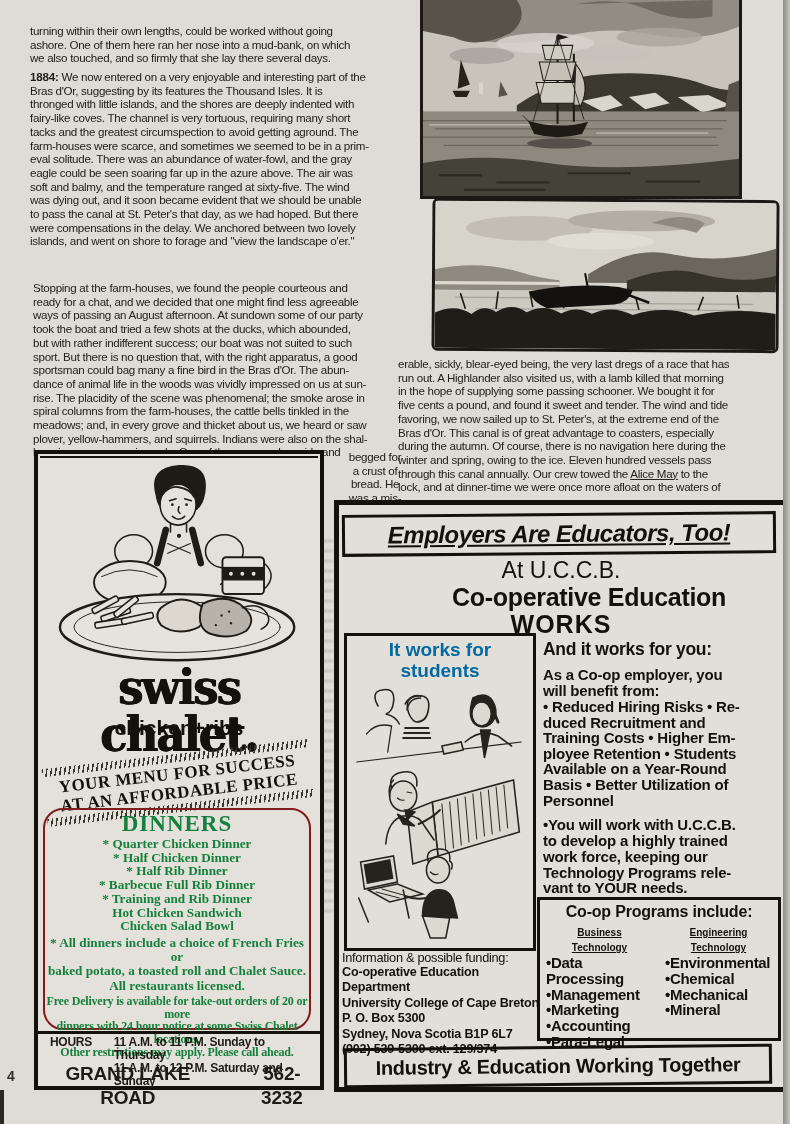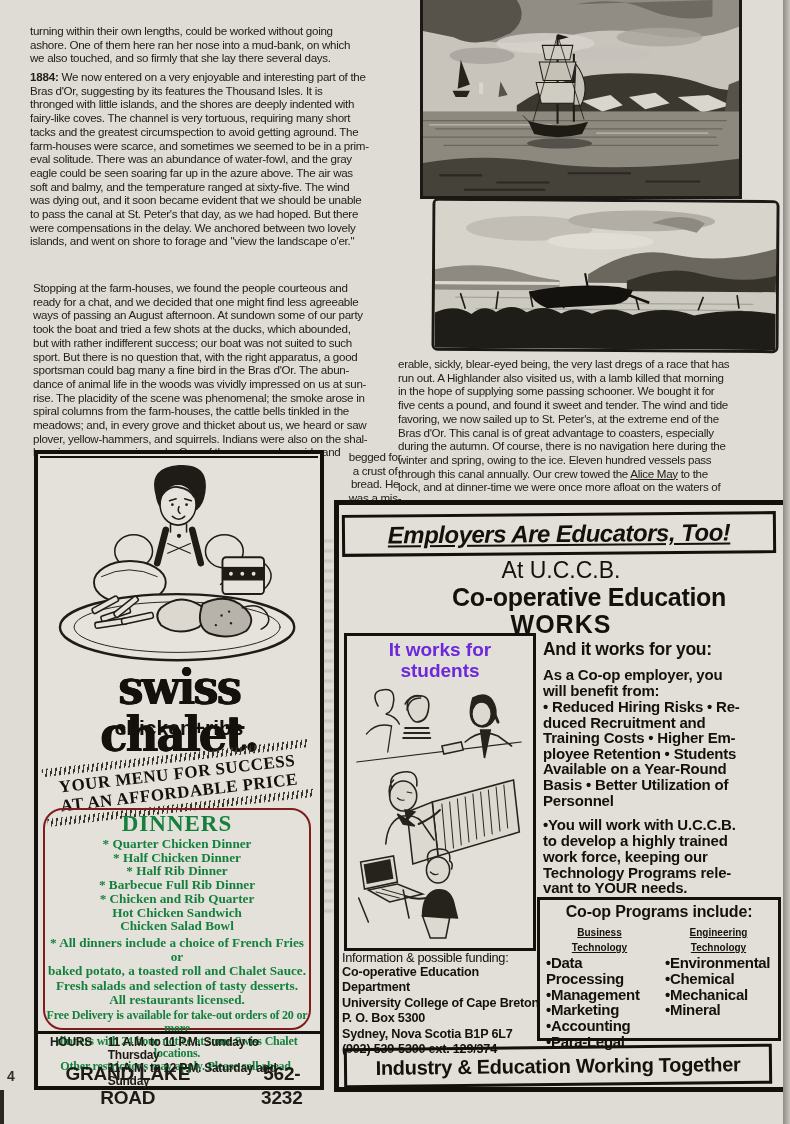--- a/index.html
+++ b/index.html
@@ -37,33 +37,33 @@
   .stripe{height:8px;margin:2px 10px;background:repeating-linear-gradient(105deg,#38352d 0 1.5px,transparent 1.5px 4.5px);}
   .sc-banner .bl{font-family:"Liberation Serif",serif;font-weight:bold;font-size:17px;line-height:19px;letter-spacing:.5px;color:#14110c;}
   .sc-menu{left:5px;top:354px;width:264px;height:218px;border:2px solid #7f1d1d;border-radius:20px;text-align:center;
            font-family:"Liberation Serif",serif;font-weight:bold;color:#15803d;}
   .sc-mtitle{font-size:23px;line-height:26px;letter-spacing:1px;margin-top:1px;}
   .sc-item{font-size:13.2px;line-height:13.7px;}
   .sc-note{font-size:13.2px;line-height:14.2px;margin-top:3px;}
   .sc-note2{font-size:13.2px;line-height:14.2px;}
   .sc-deliv{font-size:12px;line-height:12.8px;margin-top:2px;letter-spacing:-0.2px;}
   .sc-rule{left:0;top:577px;width:100%;height:2.5px;background:#14110c;}
-  .sc-hours{left:12px;top:582px;width:262px;display:flex;gap:16px;font-weight:bold;font-size:12px;line-height:13px;letter-spacing:-0.3px;}
+  .sc-hours{left:12px;top:582px;width:262px;display:flex;gap:22px;font-weight:bold;font-size:12px;line-height:13px;letter-spacing:-0.3px;}
   .sc-addr{left:0;top:608px;width:100%;text-align:center;font-weight:bold;font-size:19px;line-height:24px;letter-spacing:-0.2px;display:flex;justify-content:center;gap:26px;}
 
   
   .uccb{left:334px;top:500px;width:444px;height:582px;border:5px solid #14110c;background:#e2dfd9;}
   .uc-head{left:3px;top:8px;width:428px;height:36px;border:3px solid #14110c;transform:rotate(-.5deg);
            font-weight:bold;font-style:italic;font-size:24px;line-height:36px;text-align:center;
            text-decoration:underline;letter-spacing:-0.5px;color:#14110c;}
   .uc-l1{left:0;top:52px;width:100%;text-align:center;font-weight:normal;font-size:23px;color:#14110c;}
   .uc-l2{left:0;top:78px;width:100%;text-align:center;font-weight:bold;font-size:25px;letter-spacing:-0.3px;color:#14110c;margin-left:28px;}
   .uc-l3{left:0;top:105px;width:100%;text-align:center;font-weight:bold;font-size:25px;letter-spacing:1px;color:#14110c;}
   .uc-left{left:5px;top:128px;width:186px;height:312px;border:3px solid #14110c;}
-  .uc-ltitle{left:0;top:3px;width:100%;text-align:center;font-weight:bold;font-size:19px;line-height:21px;color:#6d28d9;}
+  .uc-ltitle{left:0;top:3px;width:100%;text-align:center;font-weight:bold;font-size:19px;line-height:21px;color:#0369a1;}
   .uc-lart{left:2px;top:48px;width:180px;height:258px;}
   .uc-lart svg{width:100%;height:100%;display:block;}
   .uc-right{left:204px;top:134px;width:236px;color:#14110c;}
   .uc-rtitle{font-weight:bold;font-size:17.5px;letter-spacing:-0.3px;}
   .uc-rintro{font-weight:bold;font-size:15px;line-height:16px;margin-top:7px;letter-spacing:-0.2px;}
   .uc-rben{font-weight:bold;font-size:15px;line-height:15.6px;margin-top:0;letter-spacing:-0.2px;}
   .uc-rwork{font-weight:bold;font-size:15px;line-height:15.8px;margin-top:9px;letter-spacing:-0.2px;}
   .uc-prog{left:198px;top:392px;width:238px;height:138px;border:3px solid #14110c;color:#14110c;}
   .uc-ptitle{left:0;top:3px;width:100%;text-align:center;font-weight:bold;font-size:16px;letter-spacing:-0.2px;}
   .uc-cols{left:0;top:25px;width:100%;display:flex;}
@@ -237,26 +237,25 @@
       <div class="bl">YOUR MENU FOR SUCCESS</div>
       <div class="bl">AT AN AFFORDABLE PRICE</div>
       <div class="stripe"></div>
     </div>
     <div class="abs sc-menu">
       <div class="sc-mtitle">DINNERS</div>
       <div class="sc-item">* Quarter Chicken Dinner</div>
       <div class="sc-item">* Half Chicken Dinner</div>
       <div class="sc-item">* Half Rib Dinner</div>
       <div class="sc-item">* Barbecue Full Rib Dinner</div>
-      <div class="sc-item">* Chicken and Rib Quarter</div>
+      <div class="sc-item">* Training and Rib Dinner</div>
       <div class="sc-item">Hot Chicken Sandwich</div>
       <div class="sc-item">Chicken Salad Bowl</div>
       <div class="sc-note preline">* All dinners include a choice of French Fries or
 baked potato, a toasted roll and Chalet Sauce.</div>
-      <div class="sc-note2">Fresh salads and selection of tasty desserts.</div>
       <div class="sc-note2">All restaurants licensed.</div>
       <div class="sc-deliv preline">Free Delivery is available for take-out orders of 20 or more
 dinners with 24 hour notice at some Swiss Chalet locations.
 Other restrictions may apply. Please call ahead.</div>
     </div>
     <div class="abs sc-rule"></div>
     <div class="abs sc-hours">
       <span>HOURS</span>
       <span class="preline">11 A.M. to 11 P.M. Sunday to Thursday
 11 A.M. to 12 P.M. Saturday and Sunday</span>

